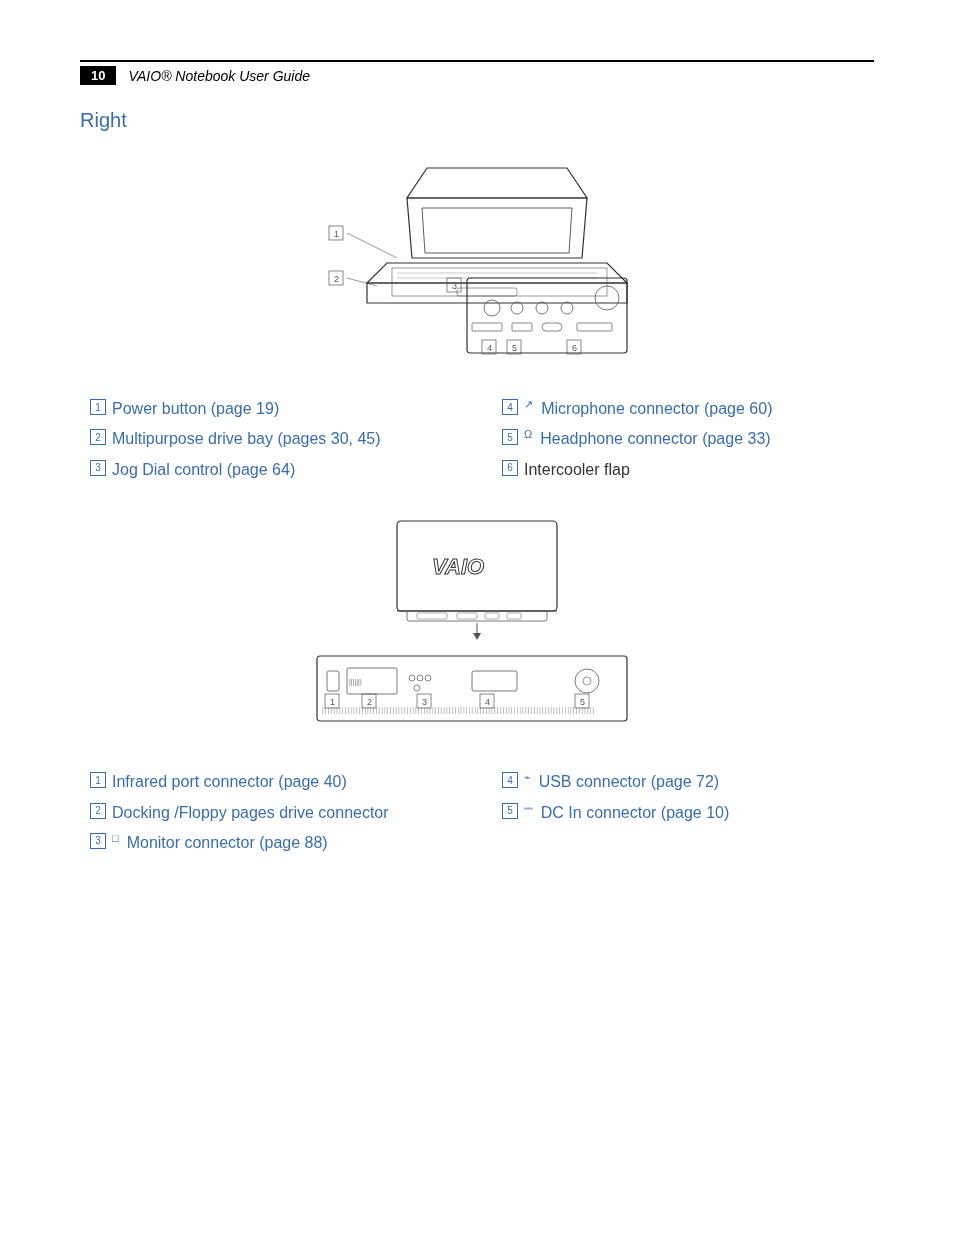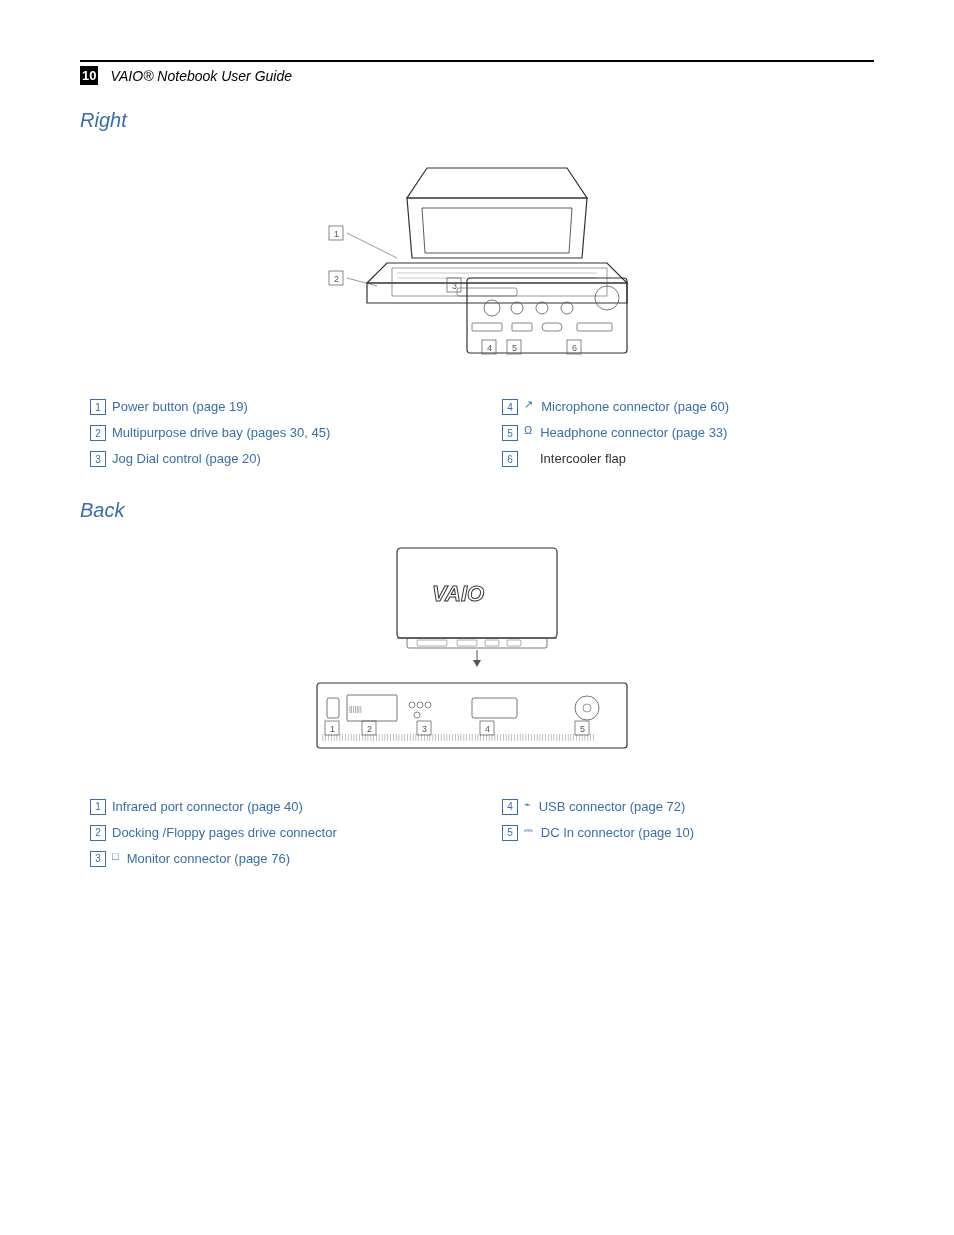--- a/index.html
+++ b/index.html
@@ -26,33 +26,32 @@
       border-top: 2px solid #000;
       padding-top: 4px;
       margin-bottom: 24px;
     }
 
     .page-number-box {
       background: #000;
       color: #fff;
       font-weight: bold;
       font-size: 13px;
-      padding: 2px 2px;
+      padding: 2px 11px;
       margin-right: 12px;
     }
 
     .page-title {
       font-style: italic;
       font-size: 14px;
       color: #000000;
     }
 
     
     .section-title {
-      font-style: italic;
       font-size: 20px;
       color: #3a6ea8;
       margin-bottom: 16px;
     }
 
     
     .diagram-container {
       display: flex;
       justify-content: center;
       margin-bottom: 18px;
@@ -84,27 +83,26 @@
       height: 16px;
       border: 1px solid #3a6ea8;
       font-size: 10px;
       color: #3a6ea8;
       flex-shrink: 0;
       margin-top: 1px;
     }
 
     .item-text {
       color: #3a6ea8;
-      font-size: 13px;
+      font-size: 16px;
       line-height: 1.4;
     }
 
     .item-text.black {
       color: #333;
-      margin-left: 16px;
     }
 
     
     svg {
       display: block;
     }
 
     .back-section {
       margin-top: 10px;
     }
@@ -202,31 +200,30 @@
         <span class="item-number">2</span>
         <span class="item-text">Multipurpose drive bay (pages 30, 45)</span>
       </div>
       <div class="item-row">
         <span class="item-number">5</span>
         <span class="item-icon">Ω</span>
         <span class="item-text">Headphone connector (page 33)</span>
       </div>
       <div class="item-row">
         <span class="item-number">3</span>
-        <span class="item-text">Jog Dial control (page 20)</span>
+        <span class="item-text">Jog Dial control (page 64)</span>
       </div>
       <div class="item-row">
         <span class="item-number">6</span>
         <span class="item-text black">Intercooler flap</span>
       </div>
     </div>
   </div>
 
   <div class="back-section section">
-    <div class="section-title">Back</div>
 
     <div class="diagram-container">
       <svg width="340" height="240" viewBox="0 0 340 240">
 
         <g transform="translate(70, 5)">
 
           <rect x="20" y="5" width="160" height="90" rx="4" fill="none" stroke="#333" stroke-width="1.2"></rect>
 
           <text x="55" y="58" font-size="22" font-style="italic" fill="none" stroke="#333" stroke-width="1" font-family="Arial" font-weight="bold">VAIO</text>
 
@@ -296,19 +293,19 @@
         <span class="item-text">Docking /Floppy pages drive connector</span>
       </div>
       <div class="item-row">
         <span class="item-number">5</span>
         <span class="item-icon">⎓</span>
         <span class="item-text">DC In connector (page 10)</span>
       </div>
       <div class="item-row">
         <span class="item-number">3</span>
         <span class="item-icon">□</span>
-        <span class="item-text">Monitor connector (page 76)</span>
+        <span class="item-text">Monitor connector (page 88)</span>
       </div>
       <div></div>
     </div>
   </div>
 
 </div>
 
 </body></html>

